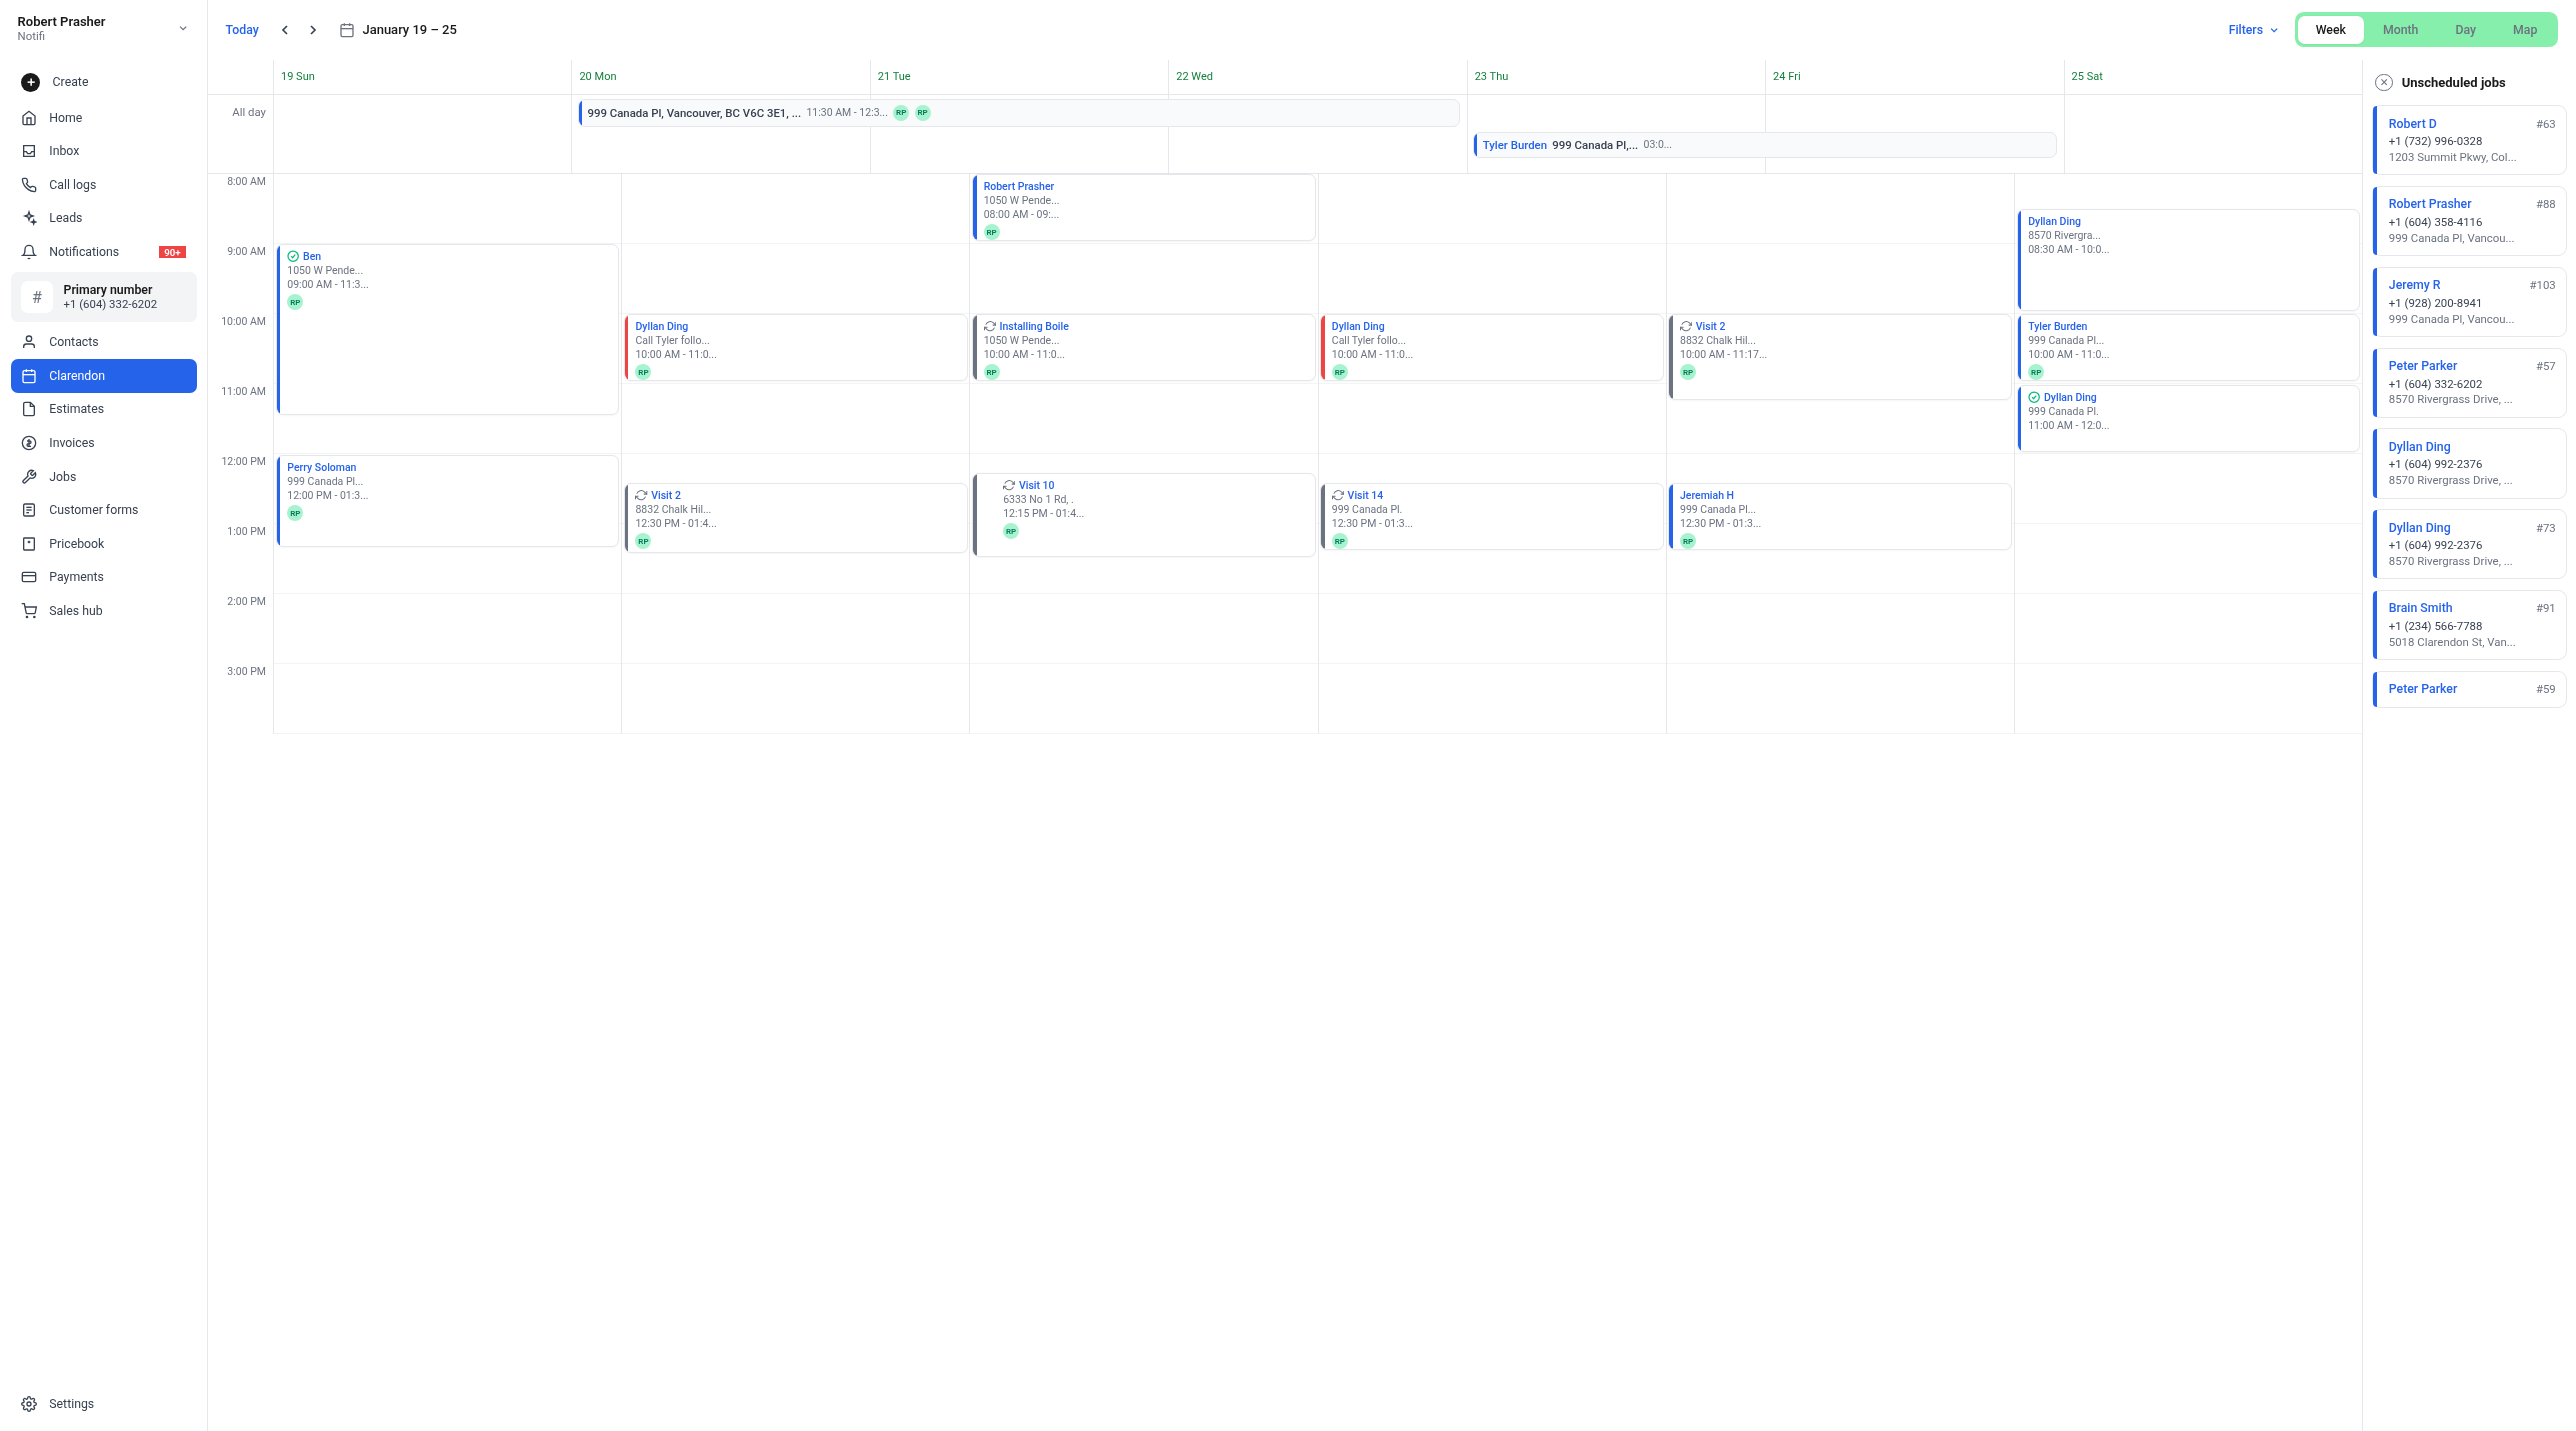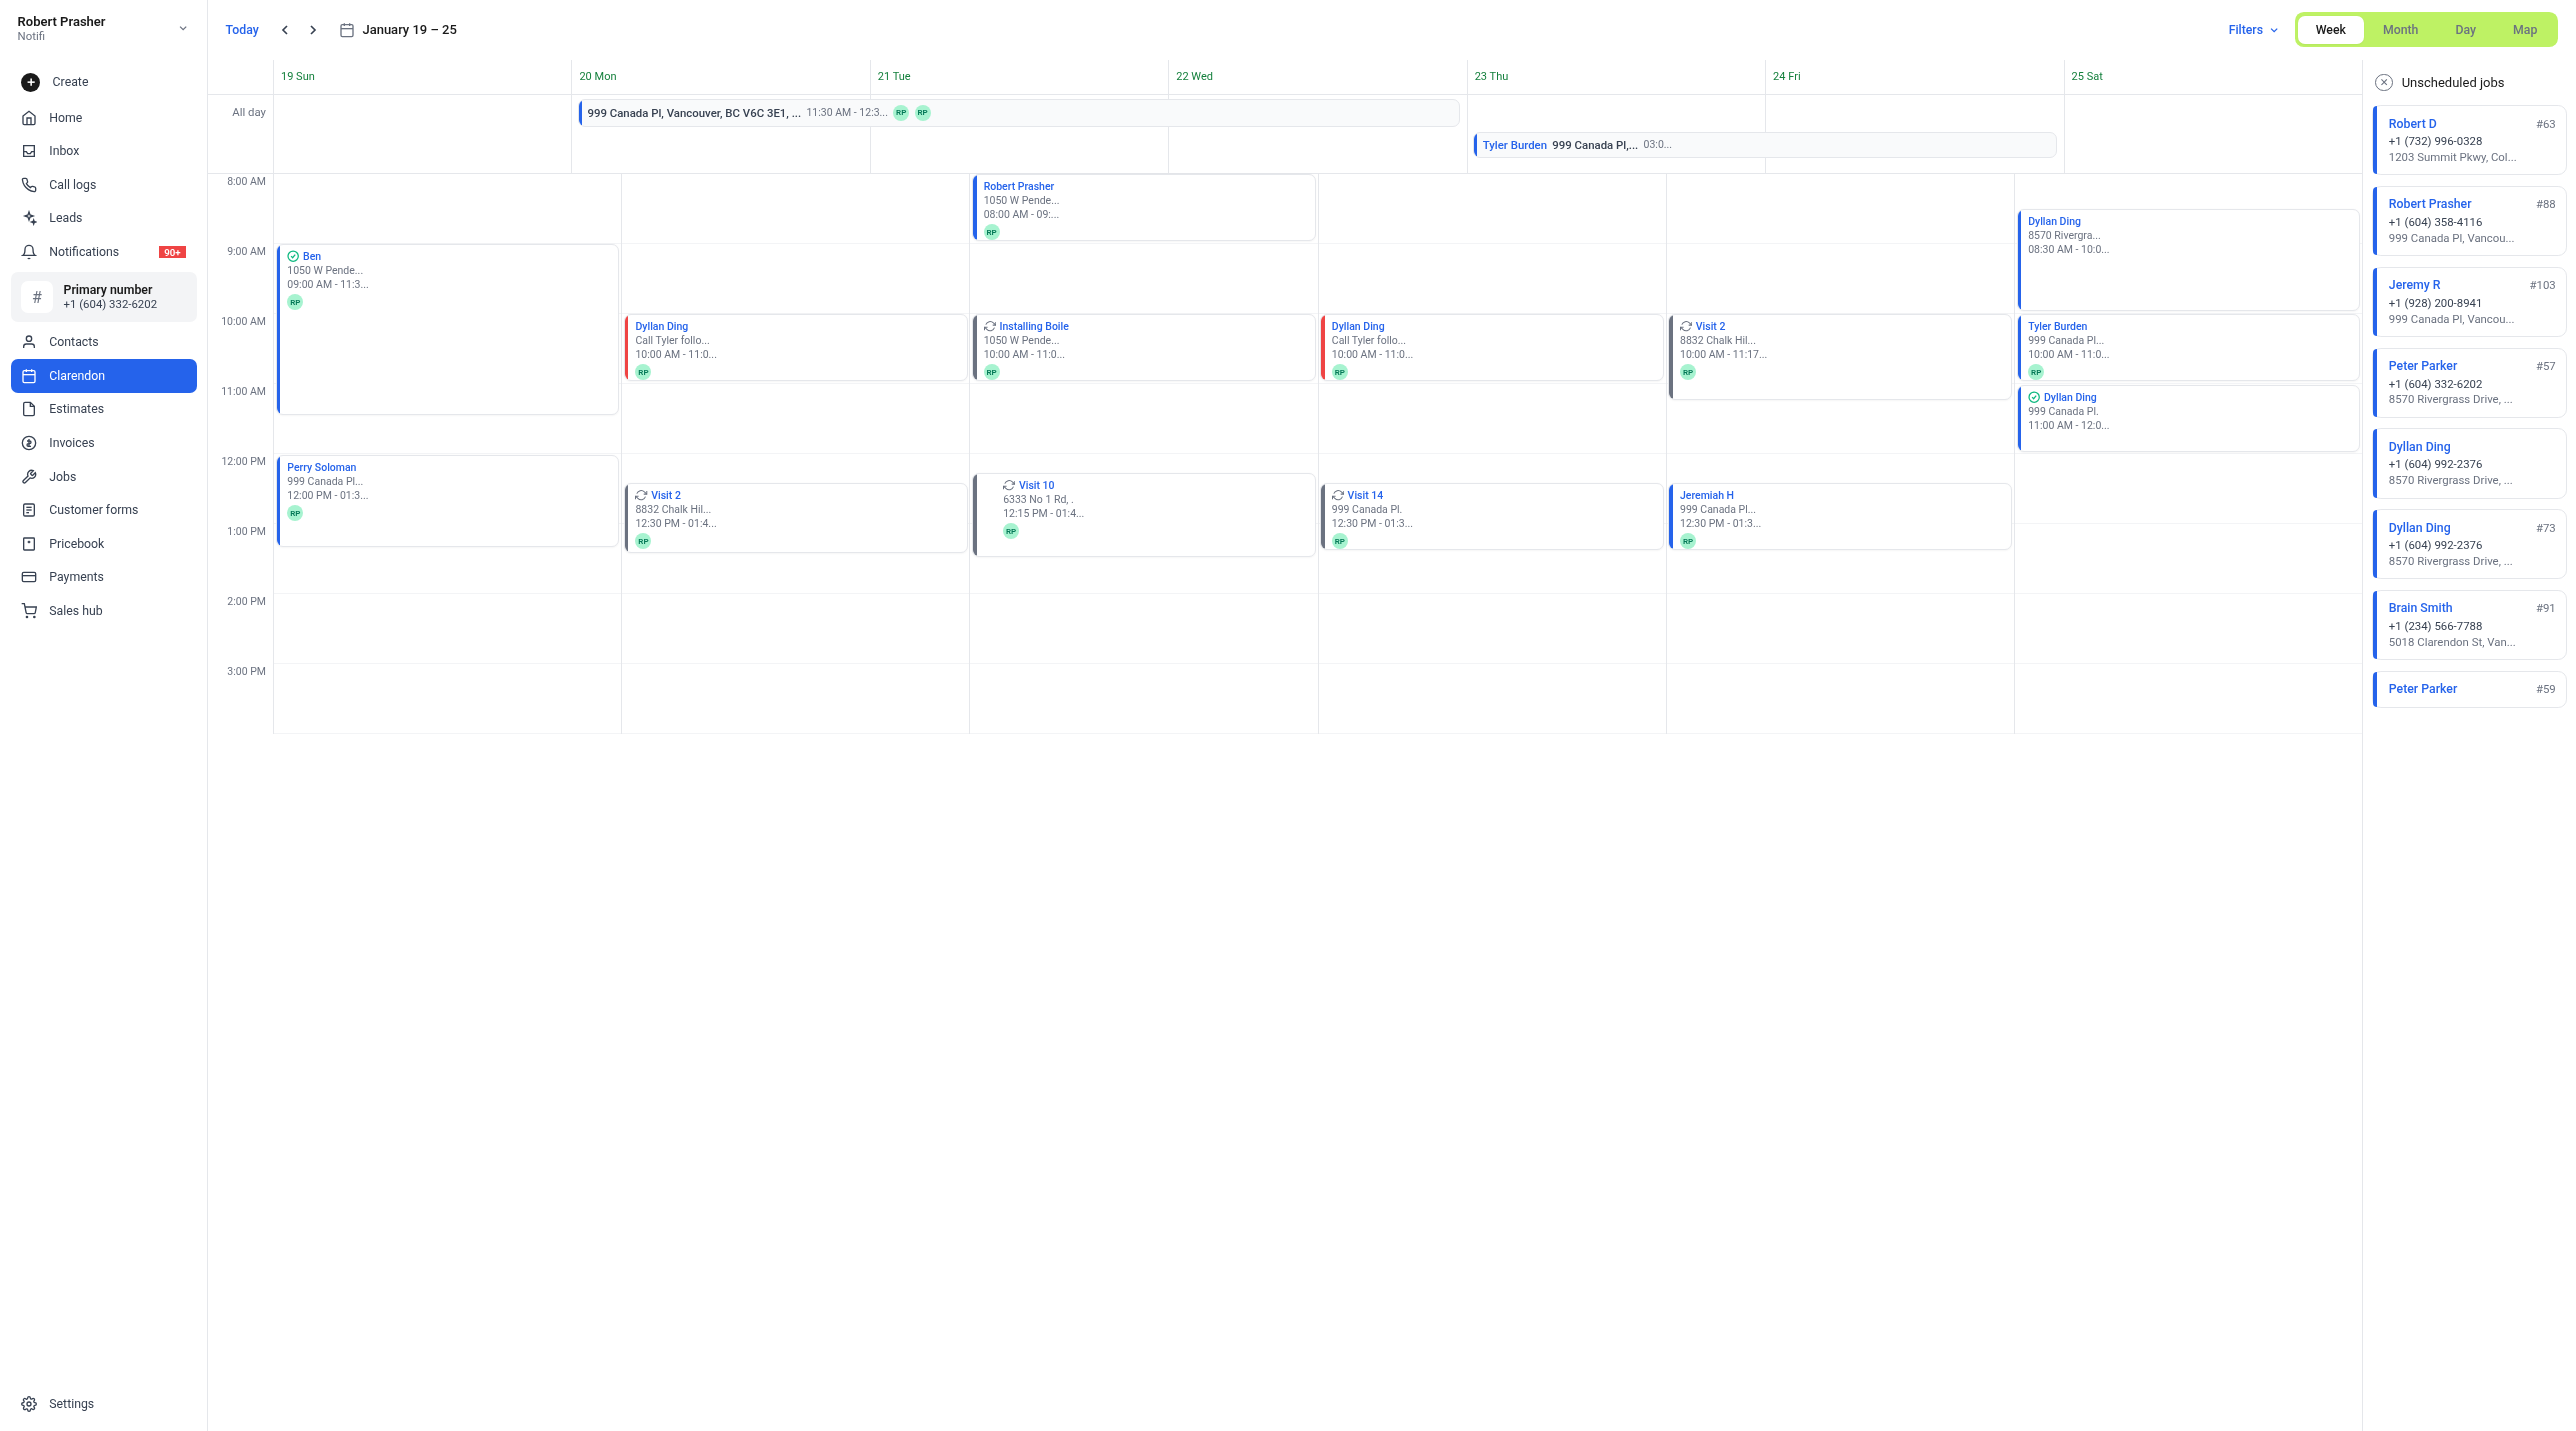--- a/index.html
+++ b/index.html
@@ -26,21 +26,21 @@
 .sb-footer{padding:10.5px}
 .main{flex:1;display:flex;flex-direction:column;overflow:hidden}
 .toolbar{display:flex;align-items:center;padding:12.3px 17.6px;gap:14px}
 .tb-today{color:#2563eb;font-weight:500;cursor:pointer}
 .tb-arrows{display:flex;gap:3.5px}
 .tb-arrow{width:24.6px;height:24.6px;display:flex;align-items:center;justify-content:center;cursor:pointer;border-radius:5.3px;color:#374151}
 .tb-date{display:flex;align-items:center;gap:7px;font-weight:500;font-size:13px}
 .tb-cal-icon{color:#6b7280}
 .tb-spacer{flex:1}
 .tb-filters{display:flex;align-items:center;gap:5.3px;color:#2563eb;font-weight:500;cursor:pointer}
-.tb-views{display:flex;background:#bef264;border-radius:8.8px;padding:3.5px;gap:1.8px}
+.tb-views{display:flex;background:#86efac;border-radius:8.8px;padding:3.5px;gap:1.8px}
 .tb-view{padding:7px 17.6px;border-radius:7px;cursor:pointer;font-weight:500;color:#6b7280}
 .tb-view.active{background:#fff;color:#1a1a1a;box-shadow:0 0.9px 1.8px rgba(0,0,0,.05)}
 .cal-wrap{flex:1;display:flex;overflow:hidden}
 .cal{flex:1;overflow:auto;position:relative}
 .cal-header{display:flex;border-bottom:0.9px solid #e5e7eb;position:sticky;top:0;background:#fff;z-index:5}
 .cal-time-col{width:65px;flex-shrink:0}
 .cal-day-h{flex:1;padding:10.5px 7px;color:#15803d;font-size:11px;border-left:0.9px solid #e5e7eb}
 .cal-day-h .dnum{font-weight:400}
 .allday-row{display:flex;border-bottom:0.9px solid #e5e7eb;min-height:79px}
 .allday-label{width:65px;flex-shrink:0;padding:10.5px 7px;text-align:right;color:#6b7280;font-size:11.4px}
@@ -60,21 +60,21 @@
 .cal-slot{height:70px;border-bottom:0.9px solid #f3f4f6}
 .event{position:absolute;left:1.8px;right:1.8px;background:#fff;border:0.9px solid #e5e7eb;border-radius:7px;padding:5.3px 7px 5.3px 10.5px;overflow:hidden;font-size:10.5px;box-shadow:0 0.9px 1.8px rgba(0,0,0,.04)}
 .event .stripe{position:absolute;left:0;top:0;bottom:0;width:3.5px;border-radius:7px 0 0 7px}
 .event .ev-title{color:#2563eb;font-weight:500;display:flex;align-items:center;gap:3.5px;white-space:nowrap;overflow:hidden;text-overflow:ellipsis}
 .event .ev-sub{color:#6b7280;white-space:nowrap;overflow:hidden;text-overflow:ellipsis;margin-top:0.9px}
 .event .ev-time{color:#6b7280;margin-top:0.9px}
 .event .ev-avatar{margin-top:3.5px}
 .panel{width:214px;border-left:0.9px solid #e5e7eb;flex-shrink:0;display:flex;flex-direction:column}
 .panel-h{display:flex;align-items:center;gap:8.8px;padding:14px 12.3px}
 .panel-h-icon{width:17.6px;height:17.6px;border:1.8px solid #6b7280;border-radius:50%;display:flex;align-items:center;justify-content:center;color:#6b7280;font-size:10.5px;cursor:pointer;flex-shrink:0}
-.panel-h-title{font-weight:400;font-size:13px}
+.panel-h-title{font-weight:700;font-size:13px}
 .panel-list{flex:1;overflow-y:auto;padding:0 8.8px 8.8px}
 .job-card{border:0.9px solid #e5e7eb;border-radius:8.8px;padding:10.5px 10.5px 10.5px 16px;margin-bottom:10.5px;position:relative;cursor:pointer}
 .job-card .stripe{position:absolute;left:0;top:0;bottom:0;width:4.4px;background:#2563eb;border-radius:8.8px 0 0 8.8px}
 .job-row1{display:flex;justify-content:space-between;align-items:start}
 .job-name{color:#2563eb;font-weight:500;font-size:12.3px}
 .job-id{color:#6b7280;font-size:11.4px}
 .job-phone{color:#374151;font-size:11.4px;margin-top:3.5px}
 .job-addr{color:#6b7280;font-size:11.4px;margin-top:1.8px;white-space:nowrap;overflow:hidden;text-overflow:ellipsis}
 svg{display:block}
 </style>

